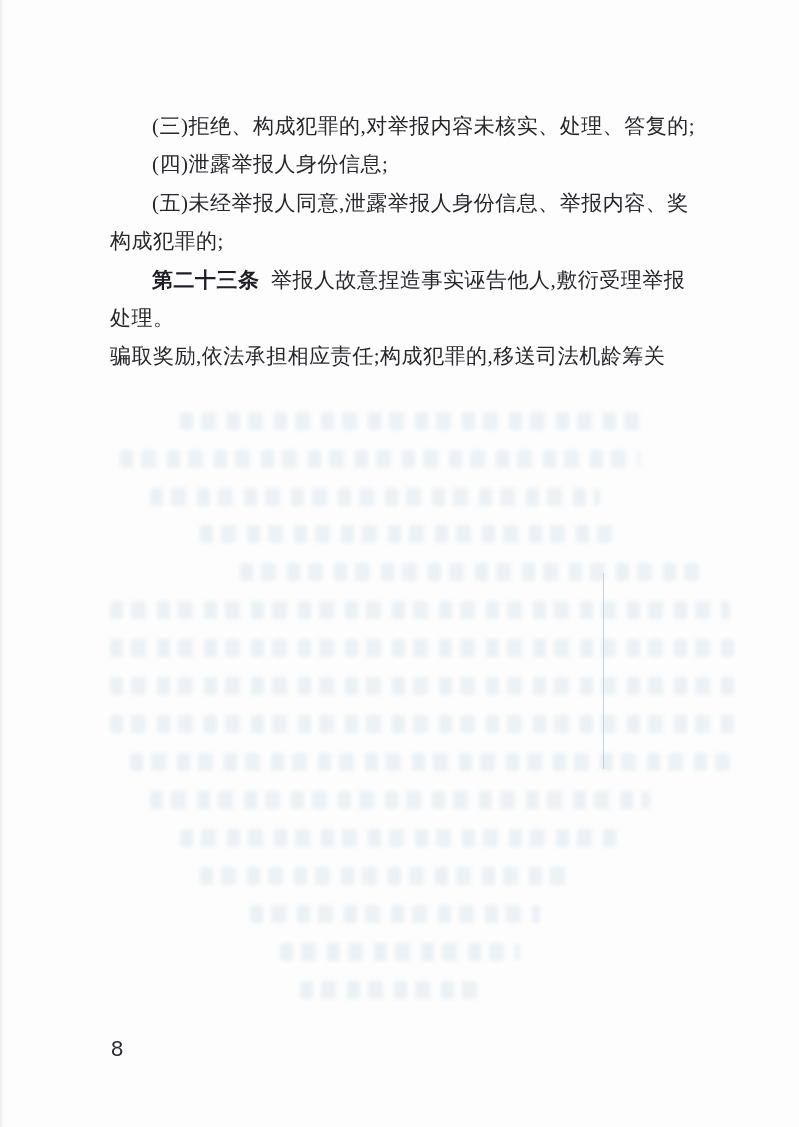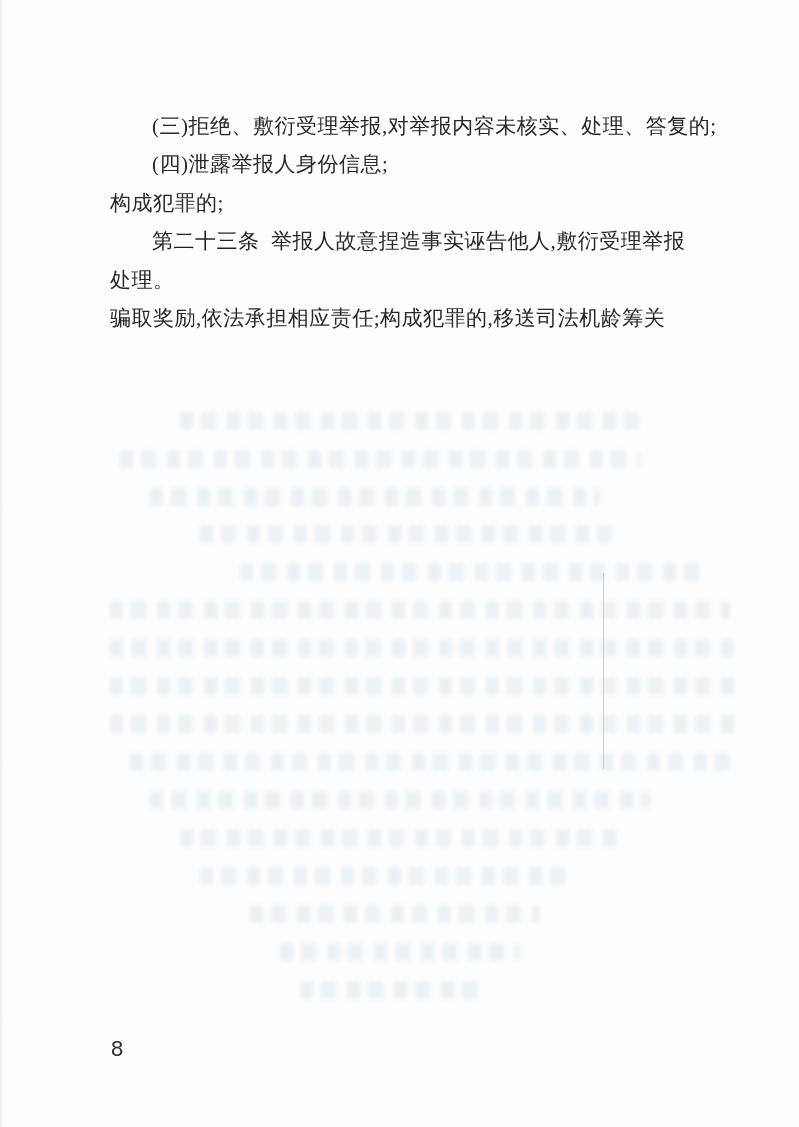--- a/index.html
+++ b/index.html
@@ -28,21 +28,21 @@
     top: 107px;
     width: 600px;
     font-size: 21px;
     line-height: 38.4px;
     color: #26262b;
     letter-spacing: 0.5px;
   }
   .line { white-space: nowrap; }
   .line.indent { padding-left: 42px; }
   .article-label {
-    font-weight: normal;
+    font-weight: bold;
     margin-right: 0.55em;
     color: #1e1e24;
   }
   
   .page-number {
     position: absolute;
     left: 111px;
     top: 1036px;
     font-family: "Liberation Sans", "DejaVu Sans", sans-serif;
     font-size: 22px;
@@ -97,22 +97,23 @@
       <div class="ghost-row" style="top: 829px; left: 180px; width: 440px;"></div>
       <div class="ghost-row" style="top: 867px; left: 200px; width: 370px;"></div>
       <div class="ghost-row" style="top: 905px; left: 250px; width: 290px;"></div>
       <div class="ghost-row" style="top: 943px; left: 280px; width: 240px;"></div>
       <div class="ghost-row" style="top: 981px; left: 300px; width: 180px;"></div>
     </div>
 
   <div class="scan-line"></div>
 
   <div class="text-block">
-      <div class="line indent"><span>(三)拒绝、敷衍受理举报,对举报内容未核实、处理、答复的;</span></div>
+      <div class="line indent"><span>(三)拒绝、构成犯罪的,对举报内容未核实、处理、答复的;</span></div>
       <div class="line indent"><span>(四)泄露举报人身份信息;</span></div>
+      <div class="line indent"><span>(五)未经举报人同意,泄露举报人身份信息、举报内容、奖</span></div>
       <div class="line"><span>构成犯罪的;</span></div>
       <div class="line indent"><span class="article-label">第二十三条</span><span>举报人故意捏造事实诬告他人,敷衍受理举报</span></div>
       <div class="line"><span>处理。</span></div>
       <div class="line"><span>骗取奖励,依法承担相应责任;构成犯罪的,移送司法机龄筹关</span></div>
     </div>
 
   <div class="page-number">8</div>
 
 </div>
 

